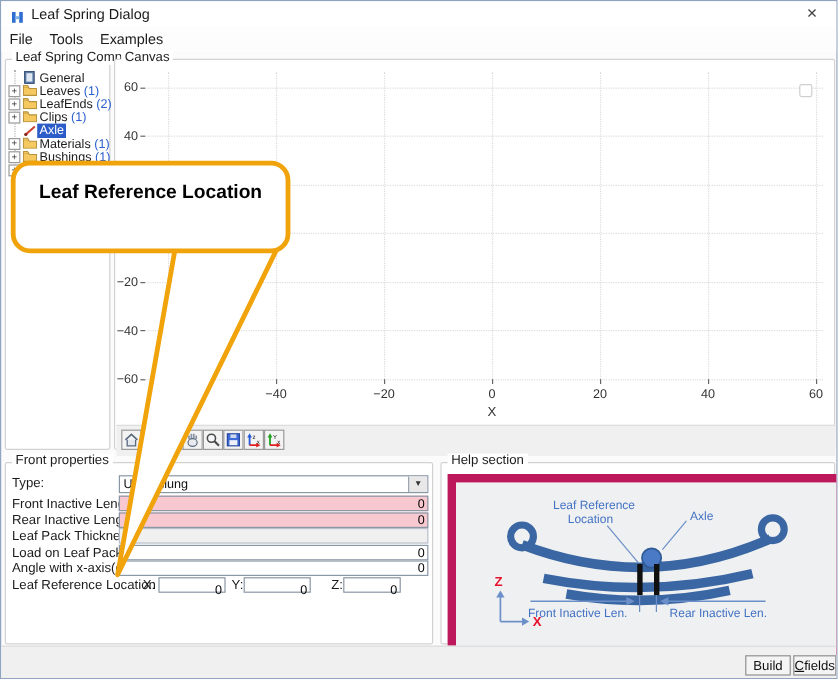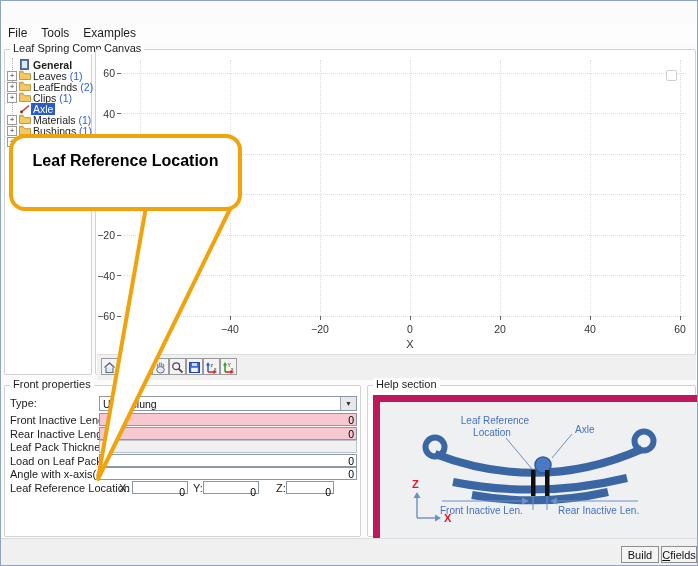--- a/index.html
+++ b/index.html
@@ -73,28 +73,39 @@
            border:4px solid #F0A30A;border-radius:16px;z-index:60;box-sizing:border-box;
            text-align:center;padding-top:11px;color:#000;}
   #callout .l1{font-size:16px;font-weight:bold;line-height:23px;}
   #callout .l2{font-size:15.5px;line-height:23px;}
 </style>
 </head>
 <body>
 
 <div id="win">
 
+  <div id="titlebar">
+    <span id="appicon">
+      <svg width="11" height="11">
+          <rect x="1" y="1" width="3" height="9" fill="#2e6fd0"></rect>
+          <rect x="7" y="1" width="3" height="9" fill="#2e6fd0"></rect>
+          <rect x="4" y="4.5" width="3" height="2.5" fill="#7fb3e8"></rect>
+        </svg>
+    </span>
+    <span id="wintitle">Leaf Spring Dialog</span>
+    <span id="closebtn">×</span>
+  </div>
 
   <div id="menubar"><div class="menuitem">File</div><div class="menuitem">Tools</div><div class="menuitem">Examples</div></div>
 
   <div id="treebox" class="groupbox">
     <span class="gb-title">Leaf Spring Componer</span>
     <div class="treeline"></div>
     <div id="treeitems">
-        <div class="tree-item" style="top: 10px; font-weight: bold;">
+        <div class="tree-item" style="top: 10px;">
           <div class="tree-ico"><svg width="11" height="11">
               <rect x="1.5" y="0.5" width="8" height="10" fill="#5a7ba6" stroke="#2f4a70" stroke-width="0.8"></rect>
               <rect x="3" y="2" width="5" height="7" fill="#dfe7f2"></rect>
             </svg></div>
           <div class="tree-label"><span>General</span></div>
         </div>
         <div class="tree-item" style="top: 21px;">
           <div class="expander">+</div>
           <div class="tree-ico"><svg width="12" height="10">
               <path d="M0.5 2.5 h4 l1 1.2 h6 v5.8 h-11 z" fill="#f5c860" stroke="#b8923a" stroke-width="0.9"></path>

